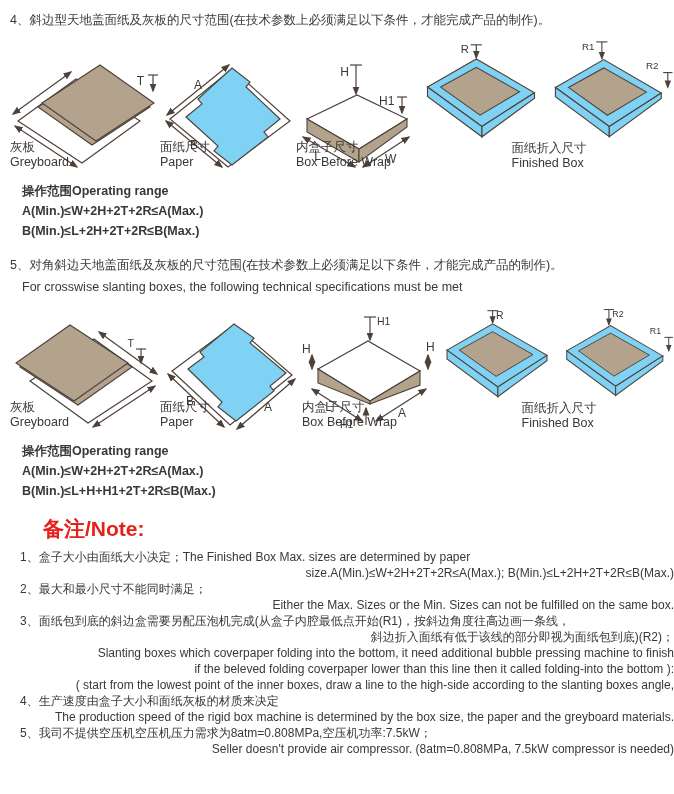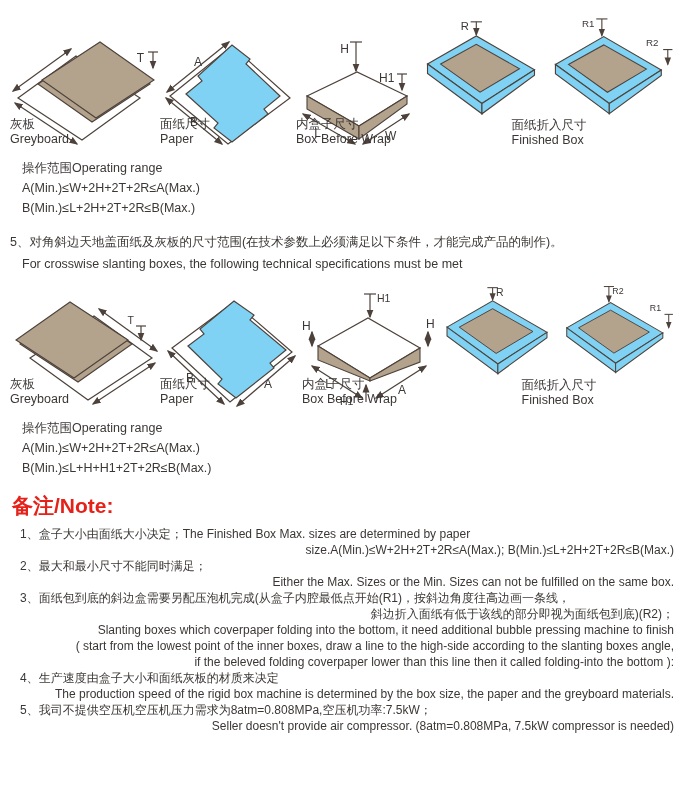--- a/index.html
+++ b/index.html
@@ -8,37 +8,38 @@
     font-family:"Liberation Sans","DejaVu Sans",sans-serif;
     color:#3b3735;font-size:12.5px;
   }
   .page{padding:6px 0 0 0;}
   .sec-title-zh{margin:6px 0 0 10px;line-height:17px;}
   .sec-title-en{margin:5px 0 0 22px;line-height:17px;}
   .diagram-row{display:flex;align-items:flex-end;margin:6px 0 0 10px;}
   .dcol{display:flex;flex-direction:column;align-items:center;}
   .dpair{display:flex;align-items:flex-end;gap:6px;}
   .dlabel{text-align:left;line-height:15px;margin-top:3px;font-size:12.5px;}
-  .range{margin:10px 5px 0 22px;line-height:20px;}
-  .note-heading{color:#e62119;font-size:21px;font-weight:bold;margin:16px 0 8px 12px;line-height:24px;}
+  .range{margin:10px 5px 0 22px;line-height:20px;font-weight:bold;}
+  .note-heading{color:#e62119;font-size:21px;font-weight:bold;margin:16px 0 8px 43px;line-height:24px;}
   .note-line{margin-left:20px;line-height:16px;font-size:12px;}
   .note-line.cont{margin-left:38px;text-align:right;}
   svg{display:block;}
   .ln{stroke:#4d423b;stroke-width:1.2;fill:none;}
   .fw{fill:#ffffff;stroke:#4d423b;stroke-width:1.2;}
   .ft{fill:#b3a28c;stroke:#4d423b;stroke-width:1.1;}
   .fb{fill:#7fd2f3;stroke:#4d423b;stroke-width:1.2;}
   .dim{font-size:12px;fill:#3b3735;}
   .dims{font-size:10.5px;fill:#3b3735;}
 </style>
 </head>
 <body>
 
 <div class="page">
 
+  <div class="sec-title-zh">4、斜边型天地盖面纸及灰板的尺寸范围(在技术参数上必须满足以下条件，才能完成产品的制作)。</div>
 
   <div class="diagram-row">
 
     <div class="dcol" style="width:150px">
       <svg width="150" height="112" viewBox="0 0 150 112">
         <defs>
             <marker id="a1" markerUnits="userSpaceOnUse" markerWidth="9" markerHeight="8" refX="7.5" refY="3.5" orient="auto-start-reverse" viewBox="0 0 9 7">
               <path d="M0,0L9,3.5L0,7Z" fill="#4d423b"></path>
             </marker>
           </defs>
@@ -284,21 +285,21 @@
   <div class="note-heading">备注/Note:</div>
 
   <div>
     <div class="note-line">1、盒子大小由面纸大小决定；The Finished Box Max. sizes are determined by paper</div>
     <div class="note-line cont">size.A(Min.)≤W+2H+2T+2R≤A(Max.); B(Min.)≤L+2H+2T+2R≤B(Max.)</div>
     <div class="note-line">2、最大和最小尺寸不能同时满足；</div>
     <div class="note-line cont">Either the Max. Sizes or the Min. Sizes can not be fulfilled on the same box.</div>
     <div class="note-line">3、面纸包到底的斜边盒需要另配压泡机完成(从盒子内腔最低点开始(R1)，按斜边角度往高边画一条线，</div>
     <div class="note-line cont">斜边折入面纸有低于该线的部分即视为面纸包到底)(R2)；</div>
     <div class="note-line cont">Slanting boxes which coverpaper folding into the bottom, it need additional bubble pressing machine to finish</div>
+    <div class="note-line cont">if the beleved folding coverpaper lower than this line then it called folding-into the bottom ):</div>
     <div class="note-line cont">( start from the lowest point of the inner boxes, draw a line to the high-side according to the slanting boxes angle,</div>
-    <div class="note-line cont">if the beleved folding coverpaper lower than this line then it called folding-into the bottom ):</div>
     <div class="note-line">4、生产速度由盒子大小和面纸灰板的材质来决定</div>
     <div class="note-line cont">The production speed of the rigid box machine is determined by the box size, the paper and the greyboard materials.</div>
     <div class="note-line">5、我司不提供空压机空压机压力需求为8atm=0.808MPa,空压机功率:7.5kW；</div>
     <div class="note-line cont">Seller doesn't provide air compressor. (8atm=0.808MPa, 7.5kW compressor is needed)</div>
   </div>
 
 </div>
 
 </body></html>

